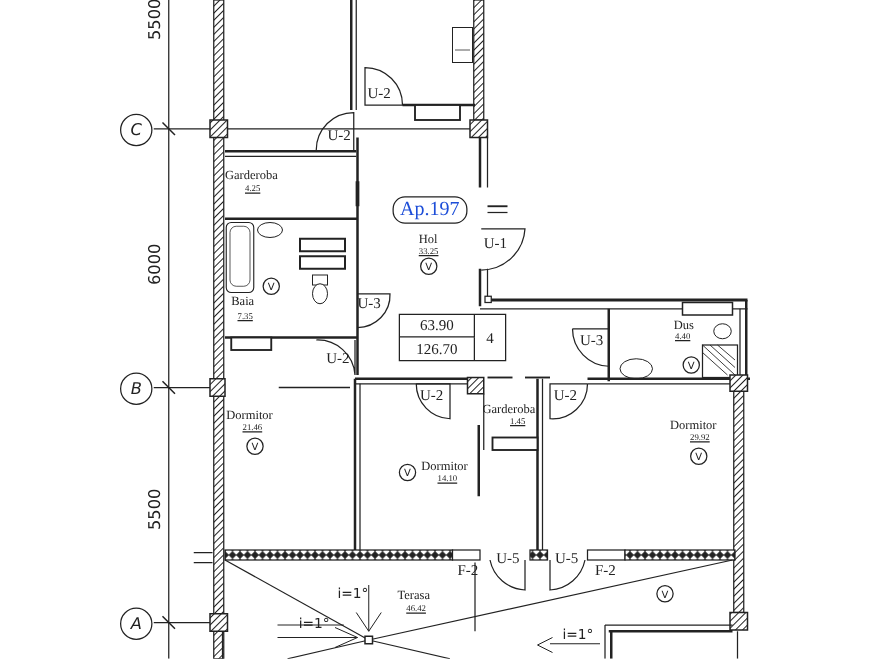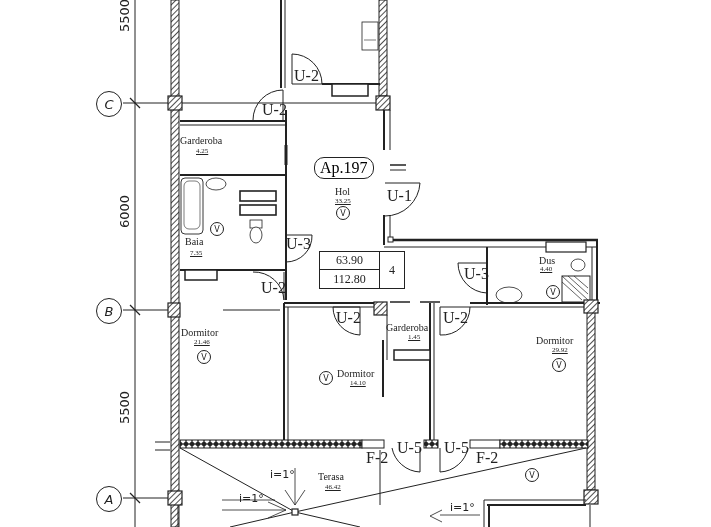--- a/index.html
+++ b/index.html
@@ -1,25 +1,25 @@
 <!DOCTYPE html>
 <html><head>
 <meta charset="utf-8">
 <style>
   html, body { margin: 0; padding: 0; background: #ffffff; }
   body { width: 711px; height: 527px; overflow: hidden; position: relative; font-family: "Liberation Serif", serif; }
   #plan { position: absolute; left: 0; top: 0; width: 711px; height: 527px; }
   .lbl { position: absolute; font-family: "Liberation Serif", serif; color: #222; white-space: nowrap; line-height: 1; }
   .room-name { font-size: 10px; }
   .room-area { font-size: 7px; text-decoration: underline; }
-  .door-lbl { font-size: 16px; text-align: center; }
+  .door-lbl { font-size: 12px; text-align: center; }
   .dim { font-family: "DejaVu Sans", sans-serif; font-size: 13px; transform: rotate(-90deg); transform-origin: left top; position: absolute; color: #222; }
   .axis-bubble { position: absolute; width: 24px; height: 24px; border: 1px solid #222; border-radius: 50%; display: flex; align-items: center; justify-content: center; font-family: "DejaVu Sans", sans-serif; font-style: italic; font-size: 13px; color: #222; background: #fff; }
   .vent { position: absolute; width: 12px; height: 12px; border: 1px solid #222; border-radius: 50%; display: flex; align-items: center; justify-content: center; font-family: "DejaVu Sans", sans-serif; font-size: 8px; color: #222; background: #fff; }
-  .apt-tag { position: absolute; border: 1px solid #222; border-radius: 10px; padding: 1px 5px; font-size: 16px; color: #000000; background: #fff; }
+  .apt-tag { position: absolute; border: 1px solid #222; border-radius: 10px; padding: 1px 5px; font-size: 16px; color: #1d4ed8; background: #fff; }
   .area-box { position: absolute; border: 1px solid #222; background: #fff; display: grid; grid-template-columns: 60px 24px; grid-template-rows: 18px 18px; font-size: 12px; color: #222; }
   .area-box > div { display: flex; align-items: center; justify-content: center; }
   .slope { font-family: "DejaVu Sans", sans-serif; font-size: 11px; }
 </style>
 </head>
 <body>
 
 <svg id="plan" viewBox="0 0 711 527" xmlns="http://www.w3.org/2000/svg">
   <defs>
     <pattern id="hatch" width="4" height="4" patternUnits="userSpaceOnUse" patternTransform="rotate(45)">
@@ -183,21 +183,21 @@
   </div>
 <div class="axis-bubble" style="left:96px; top:486px;">
     <span>A</span>
   </div>
 
 <div class="apt-tag" style="left:314px; top:157px;">Ap.197</div>
 
 <div class="area-box" style="left:298px; top:251px;margin-left:21px;">
   <div style="border-right:1px solid #222;border-bottom:1px solid #222;">63.90</div>
   <div style="grid-row: span 2;">4</div>
-  <div style="border-right:1px solid #222;">112.80</div>
+  <div style="border-right:1px solid #222;">126.70</div>
 </div>
 
 <div>
   <span class="lbl room-name" style="left:180px; top:136px;">Garderoba</span>
   <span class="lbl room-area" style="left:196px; top:148px;font-family:Liberation Serif, serif;">4.25</span>
 </div>
 <div>
   <span class="lbl room-name" style="left:335px; top:187px;">Hol</span>
   <span class="lbl room-area" style="left:335px; top:198px;">33.25</span>
 </div>

